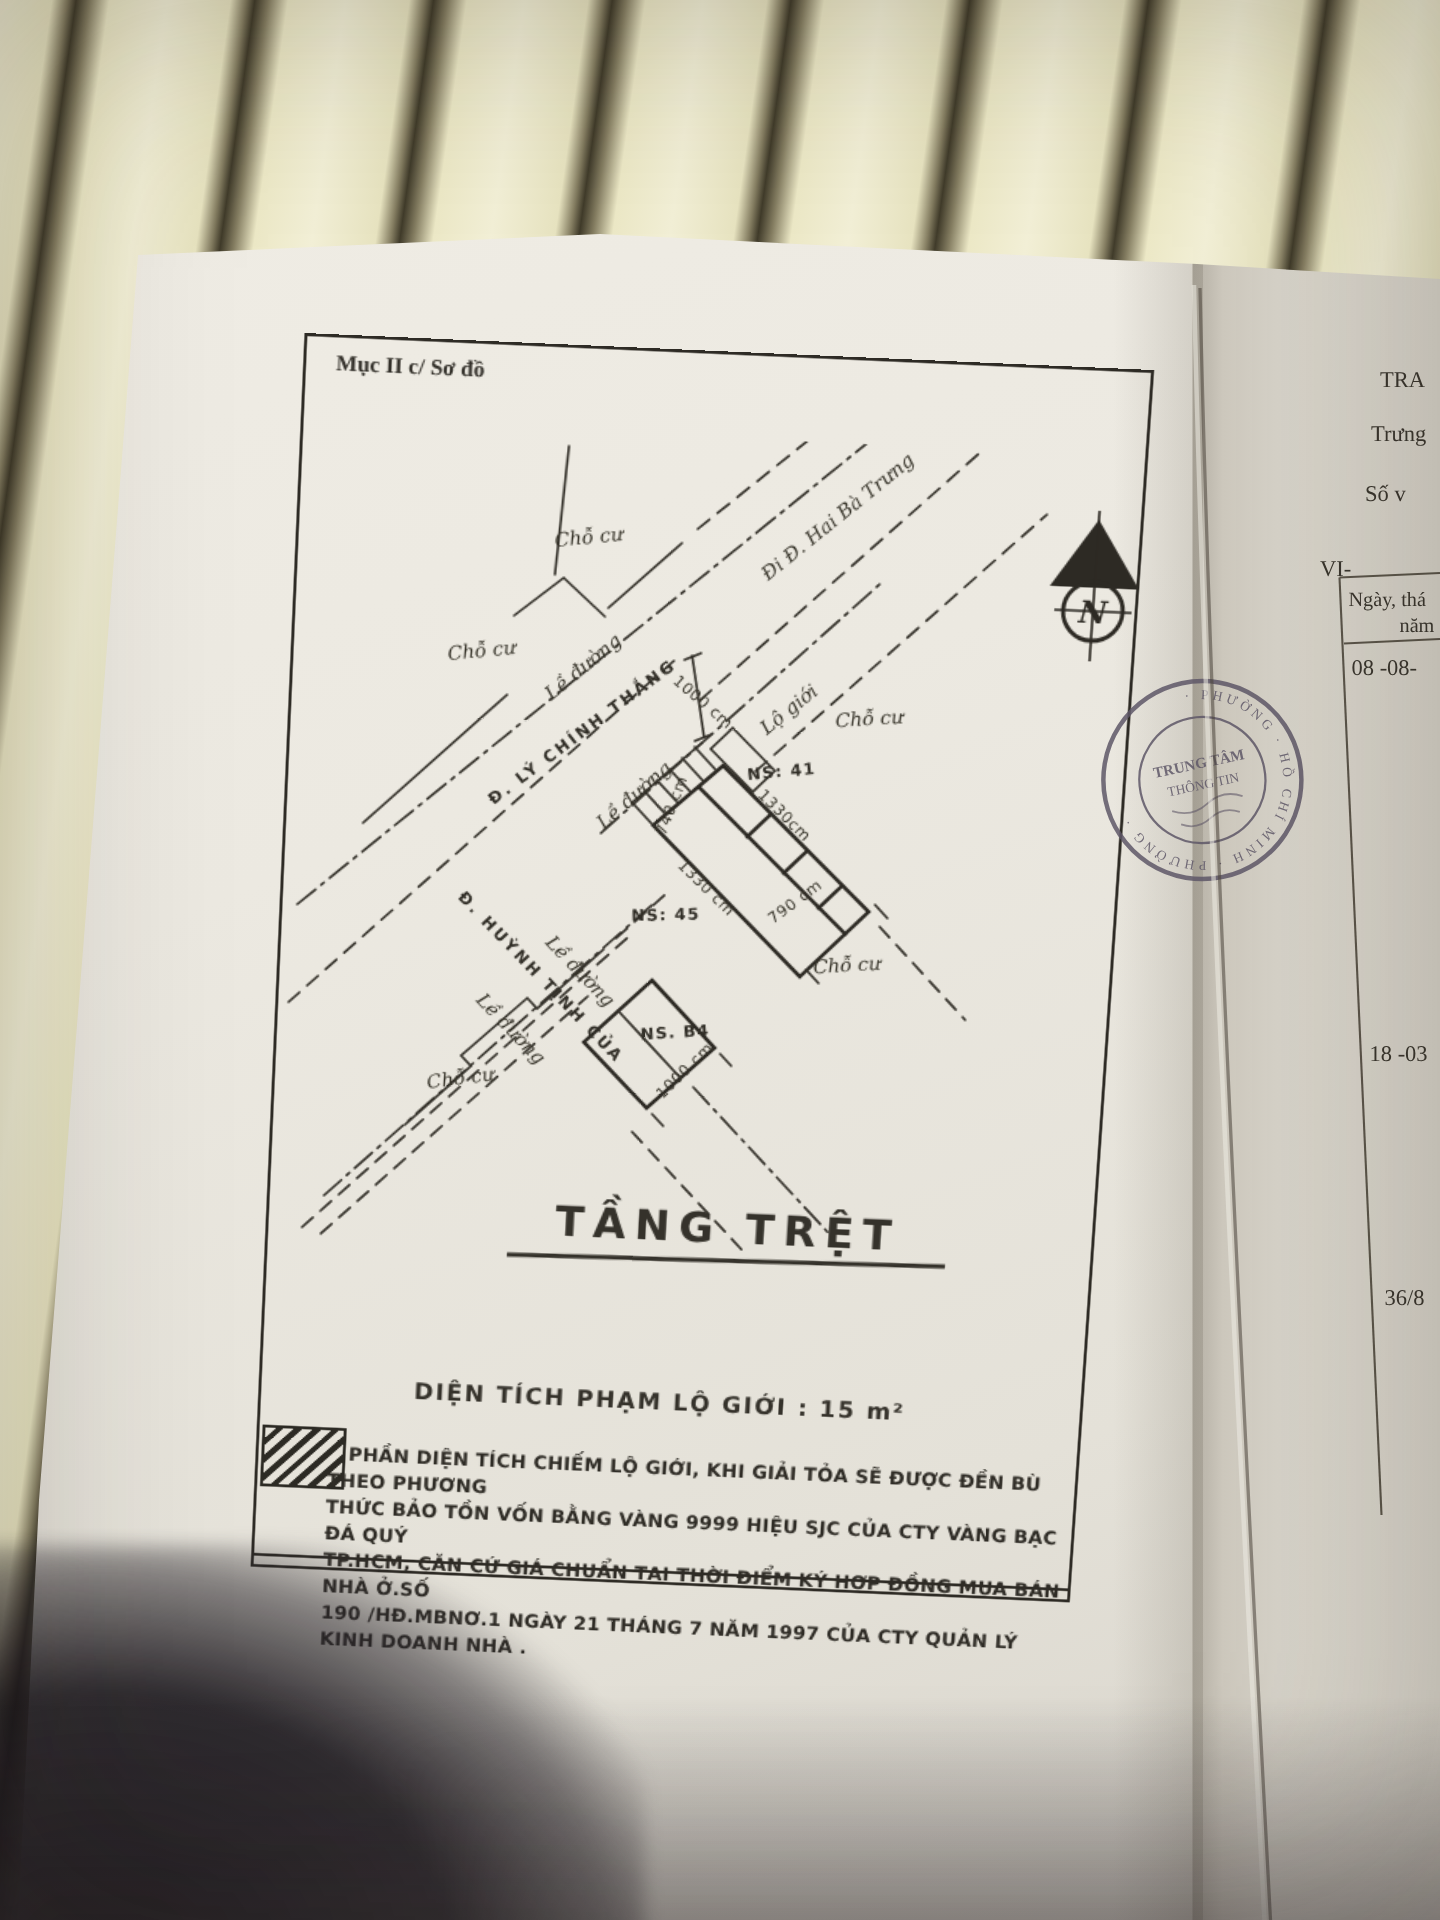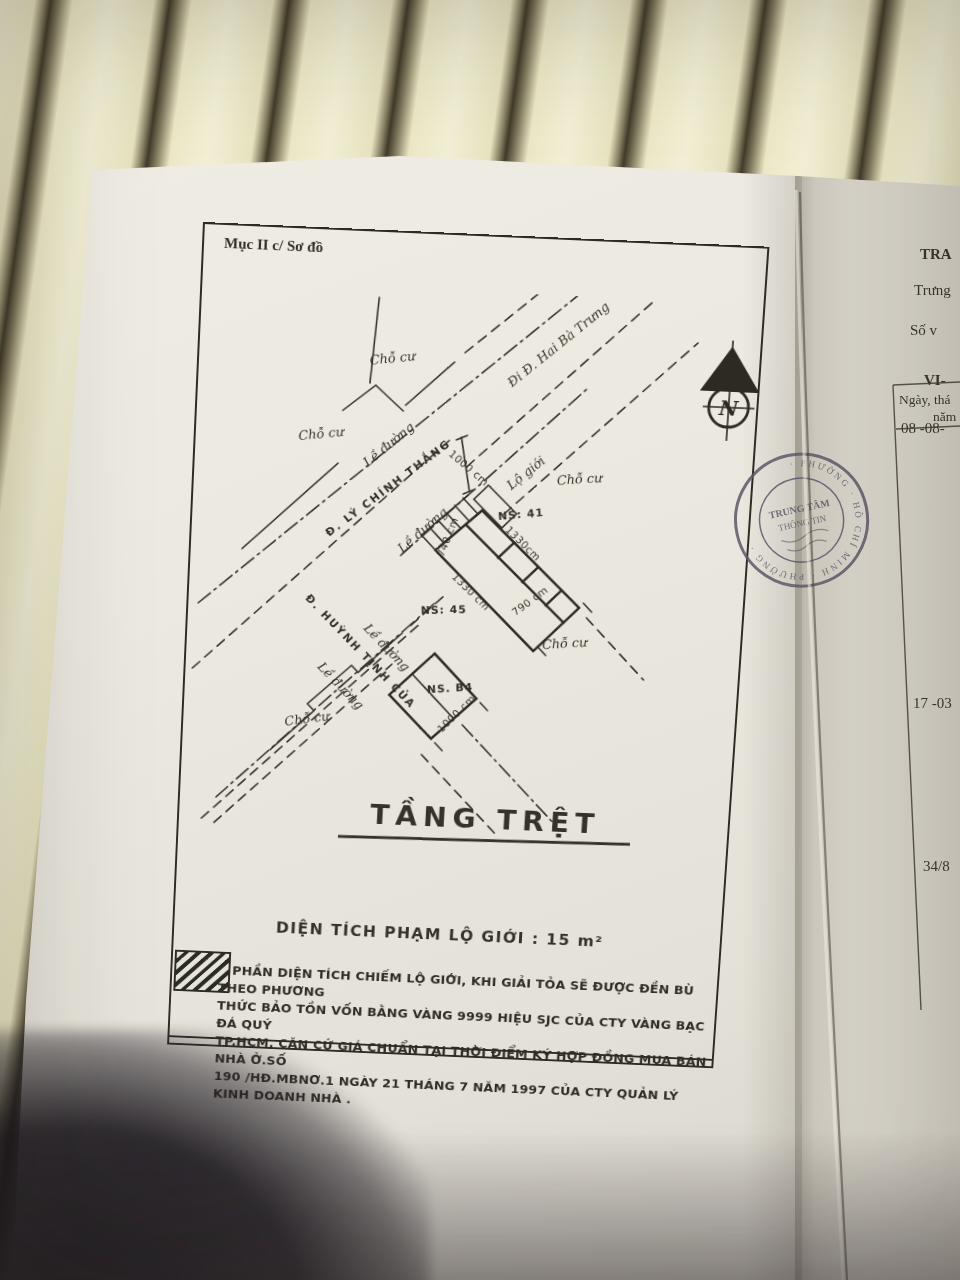--- a/index.html
+++ b/index.html
@@ -44,21 +44,21 @@
   .area-note{position:absolute;left:105px;top:714px;font-size:16px;font-weight:bold;
     letter-spacing:1.5px;color:#35322b;}
   .legend-box{position:absolute;left:2px;top:752px;width:54px;height:40px;border:2.5px solid #2c2a24;
     background:repeating-linear-gradient(135deg,rgba(0,0,0,0) 0 5px,#2c2a24 5px 9px);}
   .legend-par{position:absolute;left:48px;top:762px;width:512px;
     font-size:13px;font-weight:bold;line-height:19px;letter-spacing:.2px;color:#2f2c26;}
   .legend-par .l1{text-indent:14px;}
   .frame-innerline{position:absolute;left:0;right:0;bottom:6px;height:2px;background:#2e2b25;}
   
   .rp{position:absolute;font-family:"Liberation Serif",serif;color:#3a362e;font-size:15px;white-space:nowrap;}
-  .rp.b{font-weight:bold;}
+  .rp.b{font-weight:normal;}
   .rp.small{font-size:13.5px;}
   
   .stamp{position:absolute;left:722px;top:446px;width:160px;height:152px;
     transform:rotate(-12deg);opacity:.85;}
   
   .overlay-svg{position:absolute;inset:0;pointer-events:none;}
   .shadow-bl{position:absolute;left:-150px;top:1030px;width:580px;height:350px;
     background:radial-gradient(ellipse at 38% 78%,rgba(20,17,22,.97) 0%,rgba(26,22,28,.9) 45%,
                rgba(40,36,42,.5) 66%,rgba(40,36,42,0) 78%);filter:blur(6px);}
   .shadow-bottom{position:absolute;left:0;top:1130px;width:960px;height:150px;
@@ -180,26 +180,26 @@
         <div class="l3">TP.HCM, CĂN CỨ GIÁ CHUẨN TẠI THỜI ĐIỂM KÝ HỢP ĐỒNG MUA BÁN NHÀ Ở.SỐ</div>
         <div class="l4">190 /HĐ.MBNƠ.1 NGÀY 21 THÁNG 7 NĂM 1997 CỦA CTY QUẢN LÝ KINH DOANH NHÀ .</div>
       </div>
       <div class="frame-innerline"></div>
     </div>
 
     <div class="rp b" style="left:920px;top:246px">TRA</div>
     <div class="rp" style="left:914px;top:282px">Trưng</div>
     <div class="rp" style="left:960px;top:312px">Số p</div>
     <div class="rp" style="left:910px;top:322px">Số v</div>
-    <div class="rp b" style="left:924px;top:372px">VI-</div>
+    <div class="rp b" style="left:880px;top:372px">VI-</div>
     <div class="rp small" style="left:899px;top:392px">Ngày, thá</div>
     <div class="rp small" style="left:933px;top:409px">năm</div>
-    <div class="rp" style="left:901px;top:420px">08 -08-</div>
-    <div class="rp" style="left:913px;top:695px">17 -03</div>
-    <div class="rp" style="left:923px;top:858px">34/8</div>
+    <div class="rp" style="left:901px;top:438px">08 -08-</div>
+    <div class="rp" style="left:913px;top:695px">18 -03</div>
+    <div class="rp" style="left:923px;top:858px">36/8</div>
   </div>
 
   <svg class="stamp" viewBox="0 0 160 152">
     <g stroke="#5f5868" fill="none">
       <circle cx="80" cy="74" r="66" stroke-width="3"></circle>
       <circle cx="80" cy="74" r="42" stroke-width="1.5"></circle>
     </g>
     <defs>
         <path id="ringpath" d="M80,20 A54,54 0 1 1 79.9,20"></path>
       </defs>

